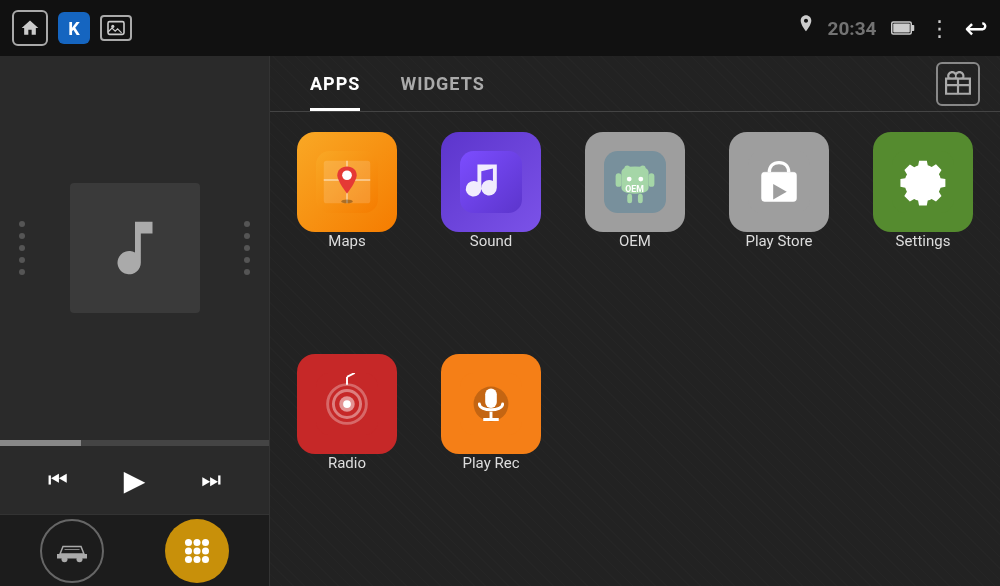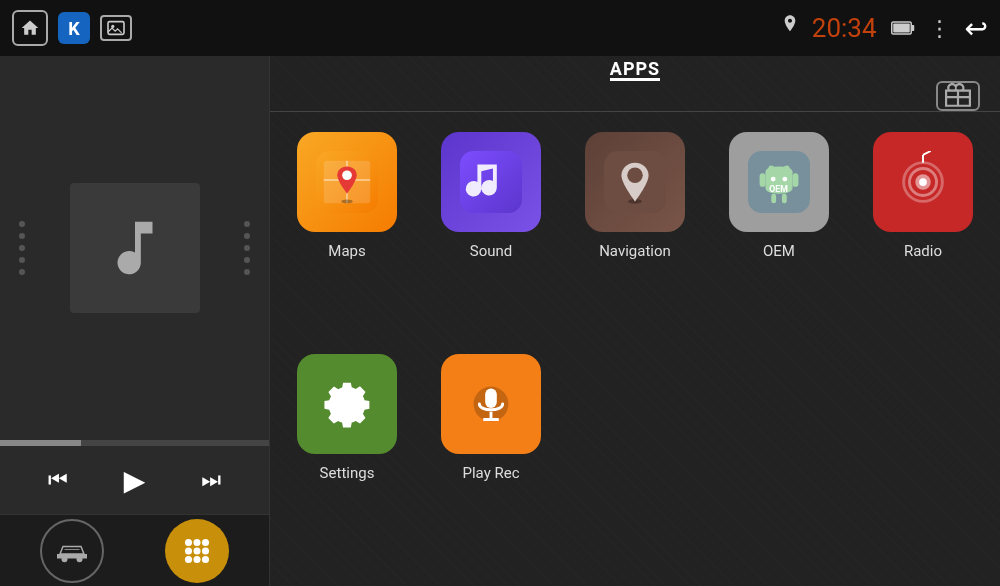--- a/index.html
+++ b/index.html
@@ -50,23 +50,23 @@
       cursor: pointer;
     }
     .gallery-icon-btn {
       width: 32px; height: 26px;
       border: 2px solid #aaa;
       border-radius: 4px;
       display: flex; align-items: center; justify-content: center;
       cursor: pointer;
     }
     .status-time {
-      font-size: 26px;
-      font-weight: 400;
-      color: #c2410c;
+      font-size: 19px;
+      font-weight: 700;
+      color: #737373;
     }
     .status-icon {
       color: #ccc;
       font-size: 18px;
       cursor: pointer;
     }
 
     
     .main-content {
       position: absolute;
@@ -189,21 +189,20 @@
     }
 
     
     .tabs-row {
       display: flex;
       align-items: center;
       padding: 0 20px;
       height: 56px;
       border-bottom: 1px solid #444;
       position: relative;
-      flex-direction: column;
     }
     .tab-item {
       padding: 0 20px;
       height: 100%;
       display: flex; align-items: center;
       font-size: 18px;
       font-weight: bold;
       letter-spacing: 1px;
       cursor: pointer;
       color: #aaa;
@@ -234,21 +233,20 @@
       grid-template-columns: repeat(5, 1fr);
       grid-template-rows: repeat(2, 1fr);
       gap: 10px;
       padding: 20px 10px;
       flex: 1;
     }
     .app-item {
       display: flex;
       flex-direction: column;
       align-items: center;
-      gap: 10px;
       cursor: pointer;
     }
     .app-icon {
       width: 100px; height: 100px;
       border-radius: 18px;
       display: flex; align-items: center; justify-content: center;
       overflow: hidden;
     }
     .app-label {
       font-size: 15px;
@@ -377,20 +375,23 @@
       </div>
     </div>
   </div>
 
   <div class="right-panel">
 
     <div class="tabs-row">
       <div class="tab-item active">
         <span>APPS</span>
       </div>
+      <div class="tab-item">
+        <span>WIDGETS</span>
+      </div>
       <div class="store-icon-top">
         <svg width="26" height="26" viewBox="0 0 24 24" fill="#aaa">
           <path d="M20 6h-2.18c.07-.44.18-.88.18-1.36C18 2.08 15.92 0 13.36 0c-1.3 0-2.43.52-3.36 1.36C9.07.52 7.94 0 6.64 0 4.08 0 2 2.08 2 4.64c0 .48.11.92.18 1.36H0v16h24V6h-4zM13.36 2c1.38 0 2.64 1.12 2.64 2.64 0 .4-.1.78-.25 1.13l-2.39.23-2.39-.23A2.64 2.64 0 0 1 10.72 4.64C10.72 3.12 11.98 2 13.36 2zM6.64 2C8.02 2 9.28 3.12 9.28 4.64c0 .4-.09.76-.24 1.1l-2.4.26-2.4-.26A2.62 2.62 0 0 1 4 4.64C4 3.12 5.26 2 6.64 2zM2 20V14h9v6H2zm0-8V8h9v4H2zm11 8v-6h9v6h-9zm9-8h-9V8h9v4z"></path>
         </svg>
       </div>
     </div>
 
     <div class="app-grid">
 
       <div class="app-item">
@@ -426,32 +427,20 @@
                 <stop offset="100%" stop-color="#5c35cc"></stop>
               </linearGradient>
             </defs>
             <rect width="64" height="64" rx="14" fill="url(#mug)"></rect>
             <path d="M38 14v24a8 8 0 1 1-4-6.93V18l-12 3v18a8 8 0 1 1-4-6.93V14l20-0z" fill="white" opacity="0.9"></path>
           </svg>
         </div>
         <span class="app-label">Sound</span>
       </div>
 
-      <div class="app-item">
-        <div class="app-icon navigation-icon">
-          <svg width="62" height="62" viewBox="0 0 64 64">
-            <rect width="64" height="64" rx="14" fill="#6d4c41"></rect>
-
-            <ellipse cx="32" cy="52" rx="7" ry="2.5" fill="rgba(0,0,0,0.3)"></ellipse>
-            <path d="M32 12 C24 12 18 18 18 25 C18 34 32 52 32 52 C32 52 46 34 46 25 C46 18 40 12 32 12Z" fill="#d7ccc8"></path>
-            <circle cx="32" cy="25" r="8" fill="#6d4c41"></circle>
-          </svg>
-        </div>
-        <span class="app-label">Navigation</span>
-      </div>
 
       <div class="app-item">
         <div class="app-icon oem-icon">
           <svg width="62" height="62" viewBox="0 0 64 64">
             <rect width="64" height="64" rx="14" fill="#78909c"></rect>
 
             <circle cx="24" cy="18" r="3" fill="#a5d6a7"></circle>
             <circle cx="40" cy="18" r="3" fill="#a5d6a7"></circle>
             <path d="M18 22 Q18 16 32 16 Q46 16 46 22L46 38Q46 44 32 44Q18 44 18 38Z" fill="#a5d6a7"></path>
             <rect x="12" y="23" width="6" height="14" rx="3" fill="#a5d6a7"></rect>
@@ -460,52 +449,66 @@
             <rect x="35" y="44" width="5" height="10" rx="2.5" fill="#a5d6a7"></rect>
             <circle cx="26" cy="29" r="2.5" fill="white"></circle>
             <circle cx="38" cy="29" r="2.5" fill="white"></circle>
             <text x="22" y="42" font-size="9" fill="white" font-weight="bold">OEM</text>
           </svg>
         </div>
         <span class="app-label">OEM</span>
       </div>
 
 
-
+      <div class="app-item">
+        <div class="app-icon playstore-icon">
+          <svg width="62" height="62" viewBox="0 0 64 64">
+            <rect width="64" height="64" rx="14" fill="#9e9e9e"></rect>
+
+            <rect x="14" y="22" width="36" height="30" rx="3" fill="white"></rect>
+            <path d="M22 22 C22 16 26 12 32 12 C38 12 42 16 42 22" fill="none" stroke="white" stroke-width="3.5"></path>
+            <rect x="14" y="22" width="36" height="30" rx="3" fill="none" stroke="rgba(255,255,255,0.6)" stroke-width="1"></rect>
+
+            <path d="M26 34 L40 42 L26 50Z" fill="#9e9e9e"></path>
+          </svg>
+        </div>
+        <span class="app-label">Play Store</span>
+      </div>
+
+
+      <div class="app-item">
+        <div class="app-icon settings-icon">
+          <svg width="62" height="62" viewBox="0 0 64 64">
+            <rect width="64" height="64" rx="14" fill="#558b2f"></rect>
+
+            <path d="M32 20a12 12 0 1 0 0 24 12 12 0 0 0 0-24zm0 18a6 6 0 1 1 0-12 6 6 0 0 1 0 12z" fill="white"></path>
+            <path d="M36 10h-8l-1 5a14 14 0 0 0-4 1.7l-4.5-2.7-5.7 5.7 2.7 4.5A14 14 0 0 0 13.7 28l-5 1v8l5 1c.4 1.4 1 2.7 1.7 4l-2.7 4.5 5.7 5.7 4.5-2.7c1.3.7 2.6 1.3 4 1.7l1 5h8l1-5a14 14 0 0 0 4-1.7l4.5 2.7 5.7-5.7-2.7-4.5c.7-1.3 1.3-2.6 1.7-4l5-1v-8l-5-1a14 14 0 0 0-1.7-4l2.7-4.5-5.7-5.7-4.5 2.7a14 14 0 0 0-4-1.7l-1-5z" fill="white"></path>
+          </svg>
+        </div>
+        <span class="app-label">Settings</span>
+      </div>
 
       <div class="app-item">
         <div class="app-icon radio-icon">
           <svg width="62" height="62" viewBox="0 0 64 64">
             <rect width="64" height="64" rx="14" fill="#c62828"></rect>
 
             <circle cx="32" cy="32" r="20" fill="none" stroke="rgba(255,255,255,0.3)" stroke-width="3"></circle>
             <circle cx="32" cy="32" r="14" fill="none" stroke="rgba(255,255,255,0.4)" stroke-width="3"></circle>
             <circle cx="32" cy="32" r="8" fill="rgba(255,255,255,0.5)"></circle>
             <circle cx="32" cy="32" r="4" fill="white"></circle>
 
             <line x1="32" y1="12" x2="32" y2="4" stroke="white" stroke-width="2"></line>
             <line x1="32" y1="4" x2="40" y2="0" stroke="white" stroke-width="2"></line>
           </svg>
         </div>
         <span class="app-label">Radio</span>
       </div>
 
       <div class="app-item">
-        <div class="app-icon settings-icon">
-          <svg width="62" height="62" viewBox="0 0 64 64">
-            <rect width="64" height="64" rx="14" fill="#558b2f"></rect>
-
-            <path d="M32 20a12 12 0 1 0 0 24 12 12 0 0 0 0-24zm0 18a6 6 0 1 1 0-12 6 6 0 0 1 0 12z" fill="white"></path>
-            <path d="M36 10h-8l-1 5a14 14 0 0 0-4 1.7l-4.5-2.7-5.7 5.7 2.7 4.5A14 14 0 0 0 13.7 28l-5 1v8l5 1c.4 1.4 1 2.7 1.7 4l-2.7 4.5 5.7 5.7 4.5-2.7c1.3.7 2.6 1.3 4 1.7l1 5h8l1-5a14 14 0 0 0 4-1.7l4.5 2.7 5.7-5.7-2.7-4.5c.7-1.3 1.3-2.6 1.7-4l5-1v-8l-5-1a14 14 0 0 0-1.7-4l2.7-4.5-5.7-5.7-4.5 2.7a14 14 0 0 0-4-1.7l-1-5z" fill="white"></path>
-          </svg>
-        </div>
-        <span class="app-label">Settings</span>
-      </div>
-
-      <div class="app-item">
         <div class="app-icon soundrec-icon">
           <svg width="62" height="62" viewBox="0 0 64 64">
             <rect width="64" height="64" rx="14" fill="#f57f17"></rect>
 
             <circle cx="32" cy="32" r="18" fill="rgba(0,0,0,0.2)"></circle>
 
             <rect x="26" y="16" width="12" height="20" rx="6" fill="white"></rect>
             <path d="M20 32 C20 40 44 40 44 32" fill="none" stroke="white" stroke-width="3" stroke-linecap="round"></path>
             <line x1="32" y1="40" x2="32" y2="48" stroke="white" stroke-width="3"></line>
             <line x1="24" y1="48" x2="40" y2="48" stroke="white" stroke-width="3"></line>

